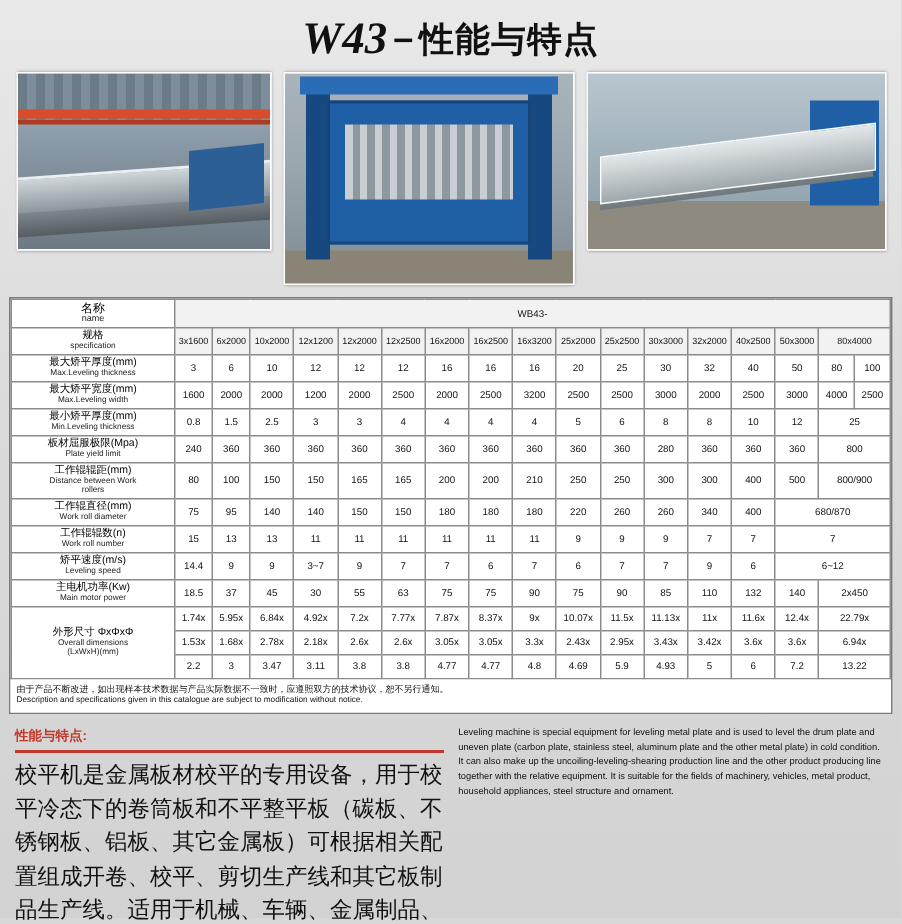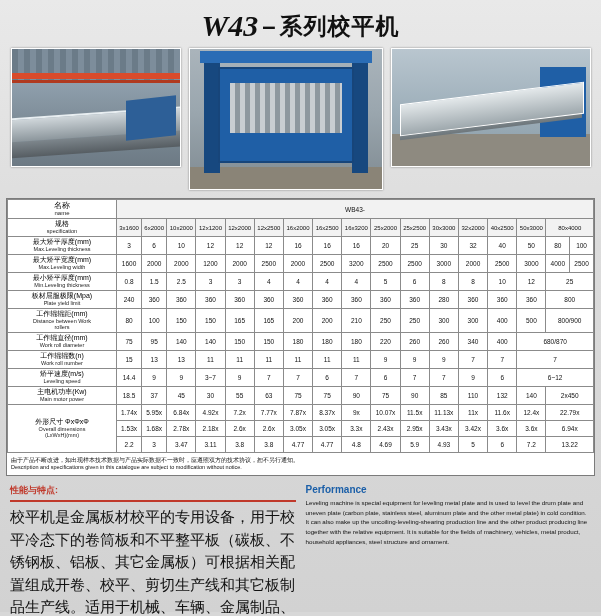--- a/index.html
+++ b/index.html
@@ -116,21 +116,21 @@
   .redline{height:2px;background:#c0392b;margin:2px 0 4px 0;}
 </style>
 </head>
 <body>
 
 <div class="page">
 
   <div class="header">
     <span class="title-w43">W43</span>
     <span class="title-dash">–</span>
-    <span class="title-cn">系列校平机</span>
+    <span class="title-cn">性能与特点</span>
   </div>
 
   <div class="photos">
     <div class="photo p1">
       <div class="sky"></div>
         <div class="wall"></div>
         <div class="roof"></div>
       <div class="beam"></div>
         <div class="beam2"></div>
       <div class="floor"></div>
@@ -463,18 +463,17 @@
     </div>
   </div>
 
   <div class="bottom">
     <div class="bcol">
       <div class="btitle-cn">性能与特点:</div>
       <div class="redline"></div>
       <div class="bbody-cn">校平机是金属板材校平的专用设备，用于校平冷态下的卷筒板和不平整平板（碳板、不锈钢板、铝板、其它金属板）可根据相关配置组成开卷、校平、剪切生产线和其它板制品生产线。适用于机械、车辆、金属制品、家用电器、钢构、装饰等行业。</div>
     </div>
     <div class="bcol">
-      <div class="btitle-en">Performance</div>
       <div class="bbody-en">Leveling machine is special equipment for leveling metal plate and is used to level the drum plate and uneven plate (carbon plate, stainless steel, aluminum plate and the other metal plate) in cold condition. It can also make up the uncoiling-leveling-shearing production line and the other product producing line together with the relative equipment. It is suitable for the fields of machinery, vehicles, metal product, household appliances, steel structure and ornament.</div>
     </div>
   </div>
 
 </div>
 
 </body></html>

